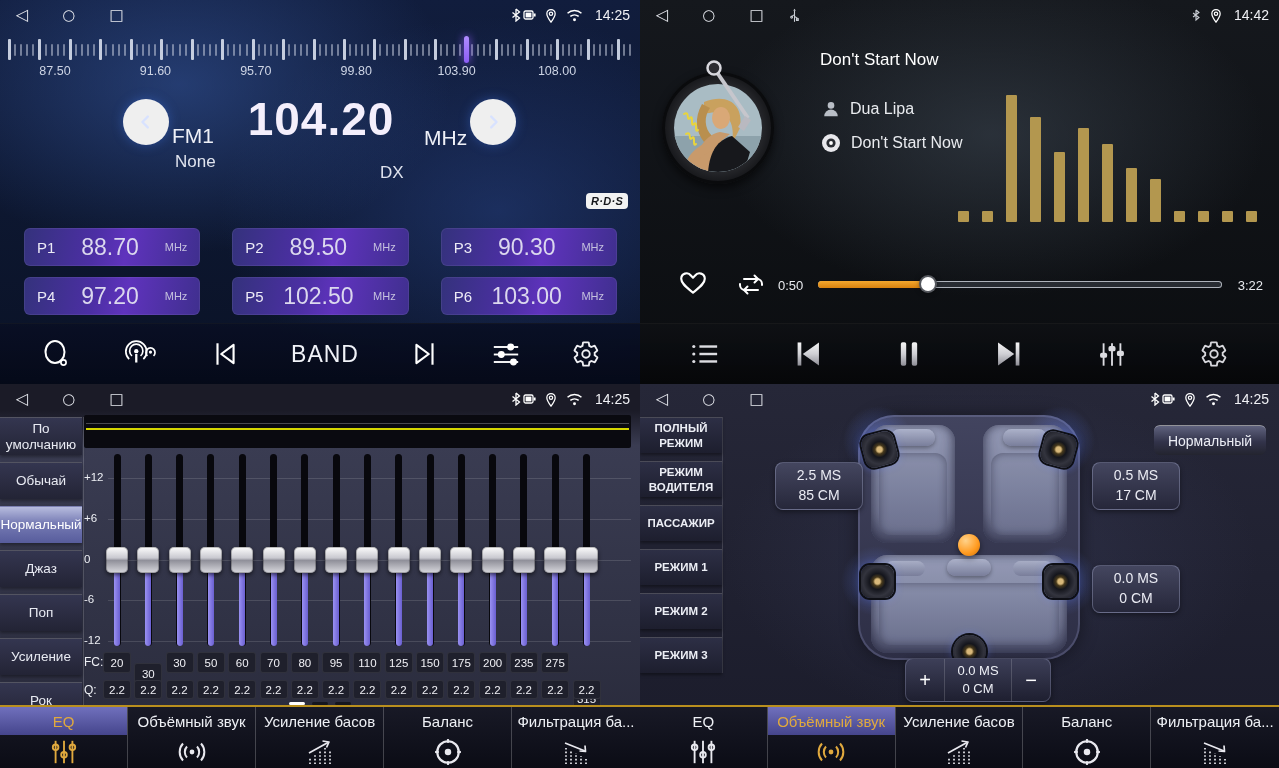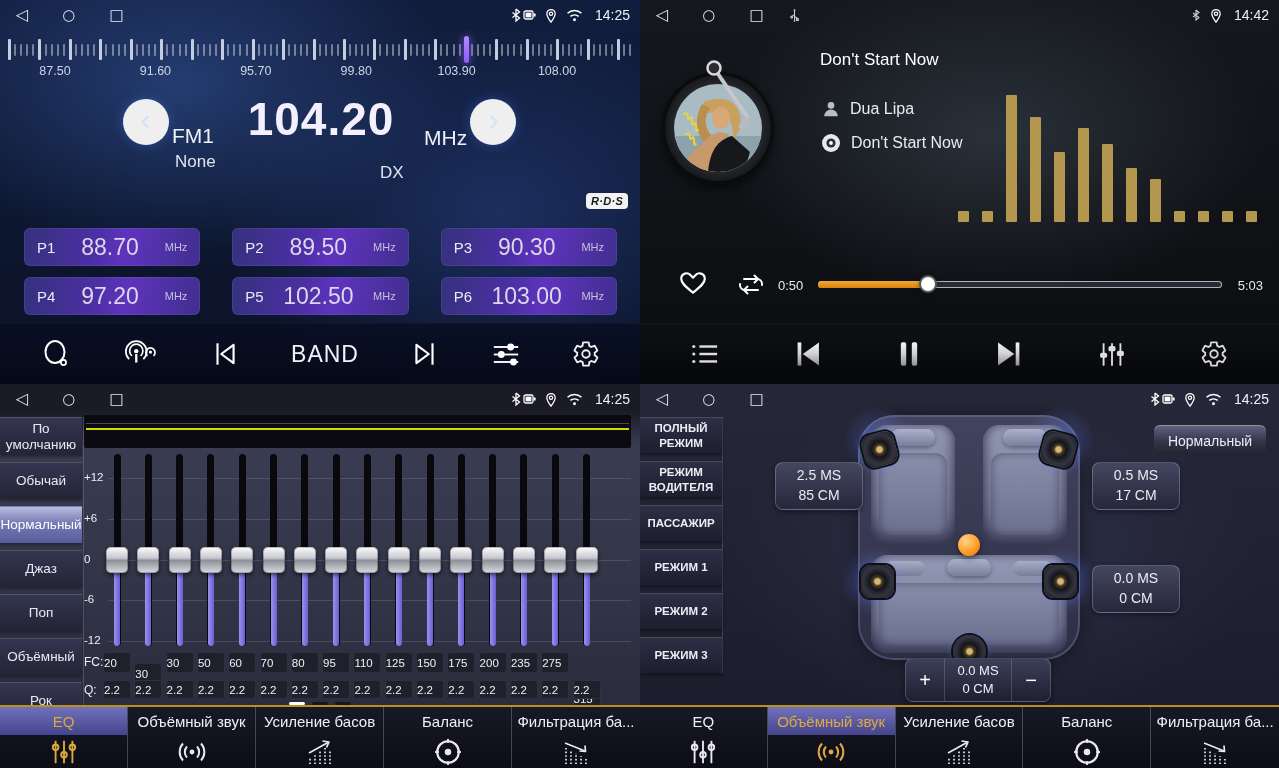--- a/index.html
+++ b/index.html
@@ -101,21 +101,21 @@
   .eq-area{position:absolute;left:84px;top:70px;right:9px;height:196px;}
   .gridline{position:absolute;left:24px;right:0;height:1px;background:rgba(255,255,255,.13);}
   .gain-label{position:absolute;left:0;width:22px;font-size:11.5px;color:#eef0f5;}
   .sl-track{position:absolute;top:0;width:7px;height:192px;background:#08080d;border-radius:4px;cursor:pointer;}
   .sl-fill{position:absolute;width:6px;border-radius:0 0 4px 4px;background:linear-gradient(90deg,#9a91f2,var(--eqfill,#6a5fd0));}
   .sl-thumb{position:absolute;width:22px;height:26px;border-radius:5px;cursor:grab;
       background:linear-gradient(180deg,#fdfdfd 0%,#c9c9d0 42%,#90909a 52%,#d9d9de 100%);
       box-shadow:0 2px 4px rgba(0,0,0,.6), inset 0 0 0 1px rgba(0,0,0,.25);}
   .fcq-row{position:absolute;left:84px;right:9px;height:22px;}
   .fcq-label{position:absolute;left:0;top:3px;font-size:12px;color:#eef0f5;}
-  .fc-box,.q-box{position:absolute;top:0;width:28px;height:21px;line-height:21px;font-size:11.5px;color:#f0f0f5;
+  .fc-box,.q-box{position:absolute;top:0;width:28px;height:21px;line-height:21px;text-align:center;font-size:11.5px;color:#f0f0f5;
       background:#1f202c;border:1px solid rgba(255,255,255,.08);border-radius:3px;cursor:pointer;box-sizing:border-box;}
   .q-box{height:19px;line-height:19px;}
   .page-dots{position:absolute;left:0;right:0;top:318px;display:flex;justify-content:center;gap:7px;}
   .dot-dash{width:16px;height:3px;border-radius:2px;background:#15161f;}
   .dot-dash.active{background:#fff;}
 
   
   .sq{background:
       radial-gradient(ellipse 380px 240px at 55% 45%, rgba(60,64,95,.45), transparent 70%),
       linear-gradient(180deg,#23243400 0,#0000 0),linear-gradient(180deg,#262738 0%,#1a1b2a 100%);}
@@ -515,21 +515,21 @@
             <path d="M8 7 h13 a5 5 0 0 1 5 5 v1"></path>
             <path d="M22 18 h-13 a5 5 0 0 1 -5 -5 v-1"></path>
             <path d="M18.5 3.5 L22 7 L18.5 10.5"></path>
             <path d="M11.5 14.5 L8 18 L11.5 21.5"></path>
           </svg></span></button>
     <span class="pq-elapsed">0:50</span>
     <div class="progress">
       <div class="progress-fill" id="progress-fill" style="width: 27.3%;"></div>
       <div class="progress-thumb" id="progress-thumb" style="left: calc(27.3% - 7px);"></div>
     </div>
-    <span class="pq-duration">5:03</span>
+    <span class="pq-duration">3:22</span>
     <div class="toolbar" id="player-toolbar">
         <button class="tb-btn">
           <span class="icon">
             <svg width="28" height="24" viewBox="0 0 30 24" stroke="#dcdce1" stroke-width="2.6" fill="#dcdce1">
               <circle cx="3" cy="4" r="1.7" stroke="none"></circle>
               <line x1="9" y1="4" x2="28" y2="4"></line>
               <circle cx="3" cy="12" r="1.7" stroke="none"></circle>
               <line x1="9" y1="12" x2="28" y2="12"></line>
               <circle cx="3" cy="20" r="1.7" stroke="none"></circle>
               <line x1="9" y1="20" x2="28" y2="20"></line>
@@ -614,21 +614,21 @@
           </span>
         <span class="time">14:25</span>
       </div>
     </div>
     <div class="eq-sidebar" id="eq-presets">
         <button class="eq-preset">По умолчанию</button>
         <button class="eq-preset">Обычай</button>
         <button class="eq-preset selected">Нормальный</button>
         <button class="eq-preset">Джаз</button>
         <button class="eq-preset">Поп</button>
-        <button class="eq-preset">Объёмный</button>
+        <button class="eq-preset">Усиление</button>
         <button class="eq-preset">Рок</button>
       </div>
     <div class="eq-curve"></div>
     <div class="eq-area" id="eq-area">
         <div class="gridline" style="top: 24px;"></div>
         <span class="gain-label" style="top: 17px;">+12</span>
         <div class="gridline" style="top: 64.75px;"></div>
         <span class="gain-label" style="top: 57.75px;">+6</span>
         <div class="gridline" style="top: 105.5px;"></div>
         <span class="gain-label" style="top: 98.5px;">0</span>

